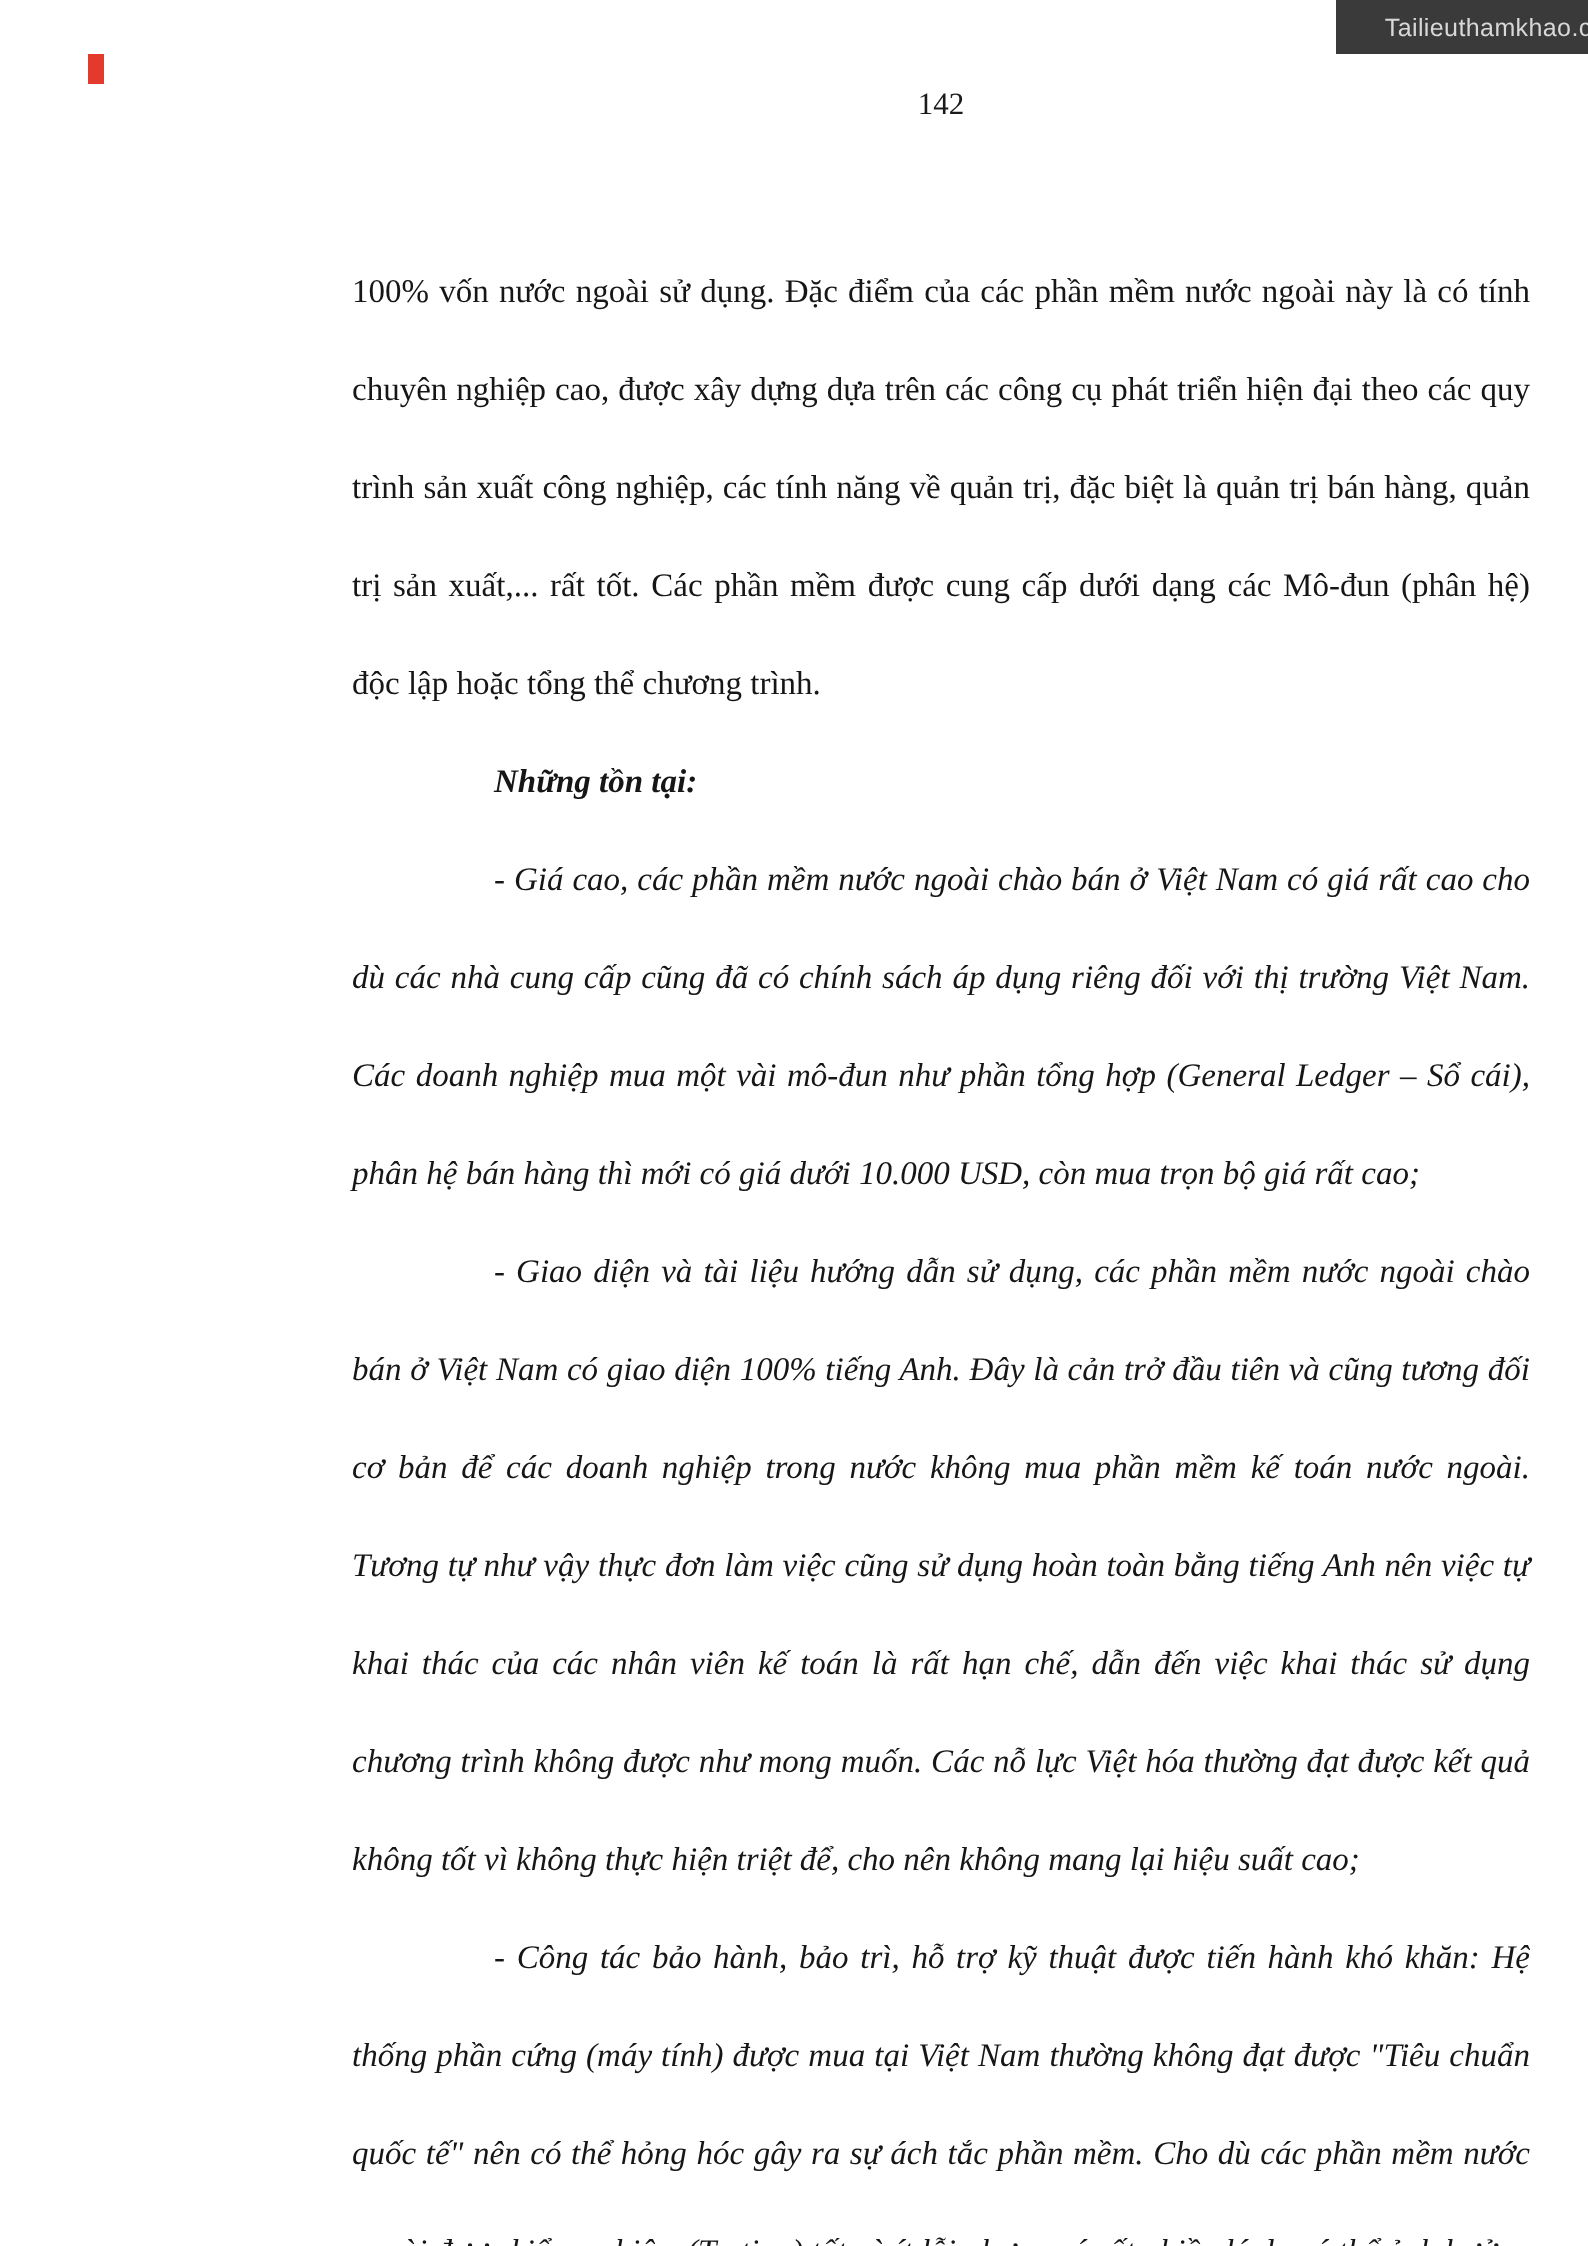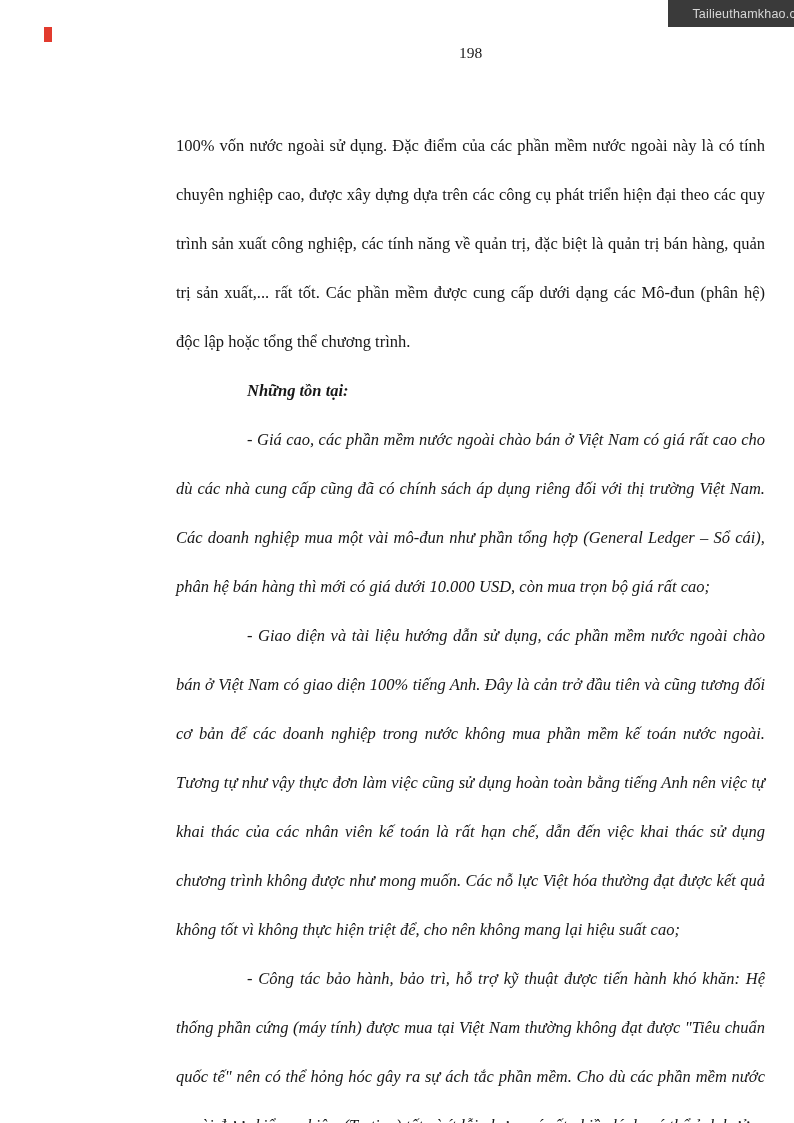--- a/index.html
+++ b/index.html
@@ -75,21 +75,21 @@
 <body>
 
 <div class="page">
 
   <div class="watermark">
     <span>Tailieuthamkhao.com</span>
   </div>
 
   <div class="red-mark"></div>
 
-  <div class="page-number">198</div>
+  <div class="page-number">142</div>
 
   <div class="content">
     <p class="para">100% vốn nước ngoài sử dụng. Đặc điểm của các phần mềm nước ngoài này là có tính chuyên nghiệp cao, được xây dựng dựa trên các công cụ phát triển hiện đại theo các quy trình sản xuất công nghiệp, các tính năng về quản trị, đặc biệt là quản trị bán hàng, quản trị sản xuất,... rất tốt. Các phần mềm được cung cấp dưới dạng các Mô-đun (phân hệ) độc lập hoặc tổng thể chương trình.</p>
     <p class="para indent heading">Những tồn tại:</p>
     <p class="para indent">- Giá cao, các phần mềm nước ngoài chào bán ở Việt Nam có giá rất cao cho dù các nhà cung cấp cũng đã có chính sách áp dụng riêng đối với thị trường Việt Nam. Các doanh nghiệp mua một vài mô-đun như phần tổng hợp (General Ledger – Sổ cái), phân hệ bán hàng thì mới có giá dưới 10.000 USD, còn mua trọn bộ giá rất cao;</p>
     <p class="para indent">- Giao diện và tài liệu hướng dẫn sử dụng, các phần mềm nước ngoài chào bán ở Việt Nam có giao diện 100% tiếng Anh. Đây là cản trở đầu tiên và cũng tương đối cơ bản để các doanh nghiệp trong nước không mua phần mềm kế toán nước ngoài. Tương tự như vậy thực đơn làm việc cũng sử dụng hoàn toàn bằng tiếng Anh nên việc tự khai thác của các nhân viên kế toán là rất hạn chế, dẫn đến việc khai thác sử dụng chương trình không được như mong muốn. Các nỗ lực Việt hóa thường đạt được kết quả không tốt vì không thực hiện triệt để, cho nên không mang lại hiệu suất cao;</p>
     <p class="para indent">- Công tác bảo hành, bảo trì, hỗ trợ kỹ thuật được tiến hành khó khăn: Hệ thống phần cứng (máy tính) được mua tại Việt Nam thường không đạt được "Tiêu chuẩn quốc tế" nên có thể hỏng hóc gây ra sự ách tắc phần mềm. Cho dù các phần mềm nước ngoài được kiểm nghiệm (Testing) tốt và ít lỗi nhưng có rất nhiều lý do có thể ảnh hưởng đến chất lượng áp dụng phần mềm kế toán như: Số liệu nhập không đúng, virus phá hủy hệ thống, đĩa cứng hư hại cần phải "cứu" dữ liệu, hoặc thậm chí cần phải thay đổi phần mềm cho phù hợp với yêu cầu mới...Trong rất nhiều trường hợp thì cần phải có các chuyên gia kinh</p>
   </div>
 
 </div>

